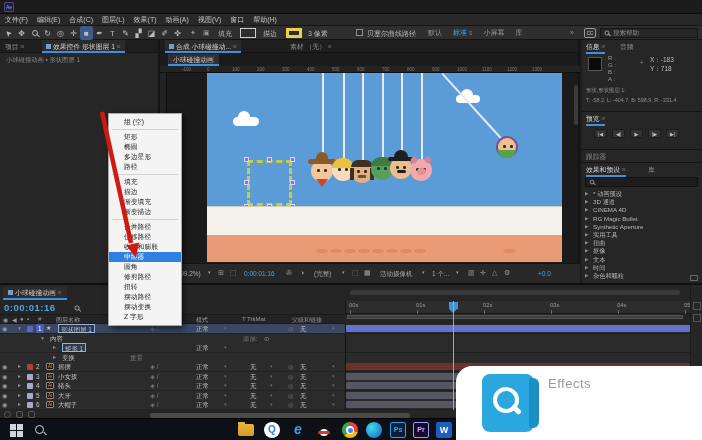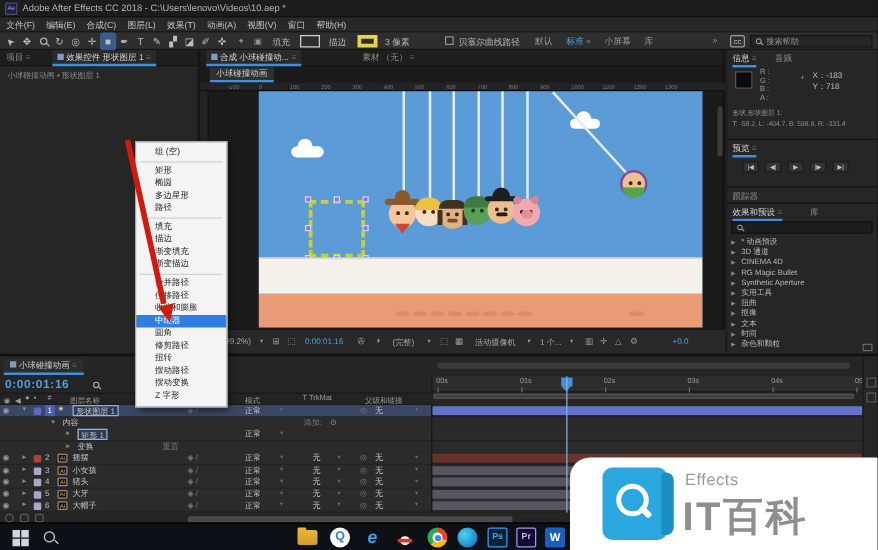--- a/index.html
+++ b/index.html
@@ -148,21 +148,20 @@
   .wmbrand{position:absolute;left:92px;top:10px;font-size:13px;color:#9a9a9a;letter-spacing:.5px}
   .wmtitle{position:absolute;left:90px;top:26px;font-size:32px;color:#8f8f8f;font-weight:bold;letter-spacing:2px}
 </style>
 </head>
 <body>
 
 <div class="screen">
 
   <div class="abs titlebar">
     <div class="abs appicon">Ae</div>
-    <div class="abs wtitle">Adobe After Effects CC 2018 - C:\Users\lenovo\Videos\10.aep *</div>
   </div>
 
   <div class="abs menubar" id="menubar">
       <div class="mitem">文件(F)</div>
       <div class="mitem">编辑(E)</div>
       <div class="mitem">合成(C)</div>
       <div class="mitem">图层(L)</div>
       <div class="mitem">效果(T)</div>
       <div class="mitem">动画(A)</div>
       <div class="mitem">视图(V)</div>
@@ -695,16 +694,15 @@
       <div class="ti ti-photoshop" style="left: 390px;">Ps</div>
       <div class="ti ti-premiere" style="left: 413px;">Pr</div>
       <div class="ti ti-word" style="left: 436px;">W</div>
     </div>
 
   <div class="abs watermark">
     <div class="wmlogo">
         <div class="wmfold"></div>
       </div>
     <div class="wmbrand">Effects</div>
-    <div class="wmtitle">IT百科</div>
   </div>
 
 </div>
 
 </body></html>

